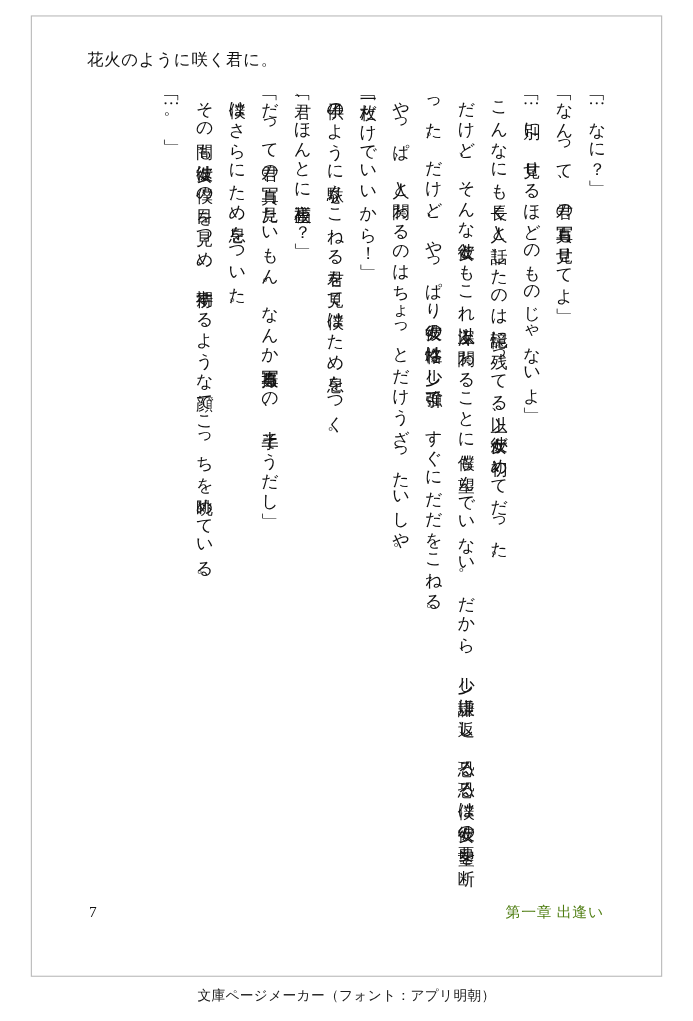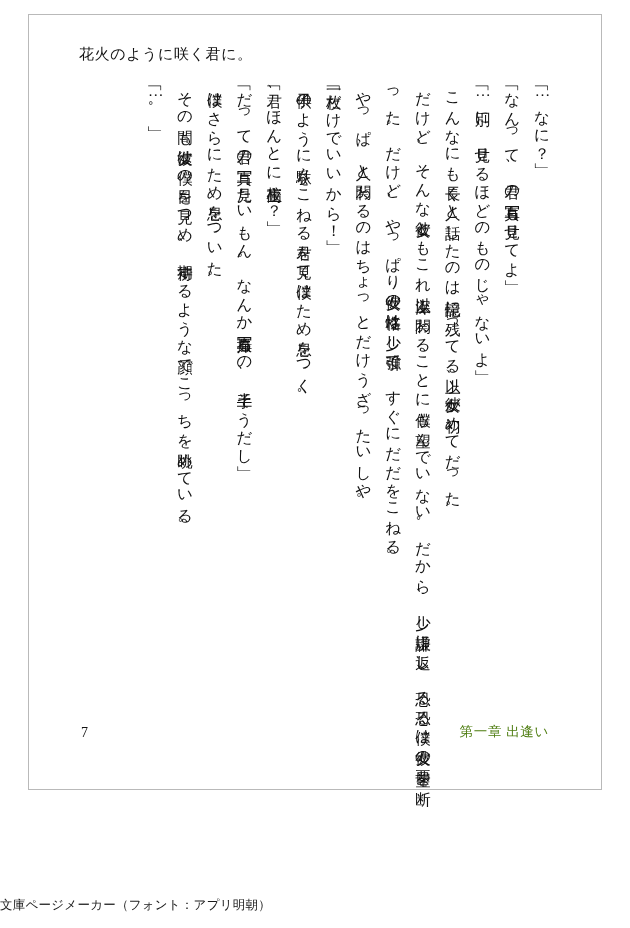--- a/index.html
+++ b/index.html
@@ -14,21 +14,21 @@
     color: #111111;
     position: relative;
     overflow: hidden;
   }
 
   .page {
     position: absolute;
     left: 28px;
     top: 14px;
     width: 574px;
-    height: 776px;
+    height: 874px;
     border: 1px solid #b9b9b9;
     background: #ffffff;
     box-sizing: border-box;
     font-family: Liberation Serif, serif;
   }
 
   .page-inner {
     position: absolute;
     left: 0;
     top: 0;
@@ -82,21 +82,21 @@
     letter-spacing: 0.05em;
     color: #4d7c0f;
     white-space: nowrap;
   }
 
   .footer-credit {
     position: absolute;
     left: 0;
     right: 0;
     bottom: 14px;
-    text-align: left;
+    text-align: center;
     font-size: 12.5px;
     color: #1a1a1a;
     letter-spacing: 0.02em;
   }
 </style>
 </head>
 <body>
 
 <div class="page">
   <div class="page-inner">

